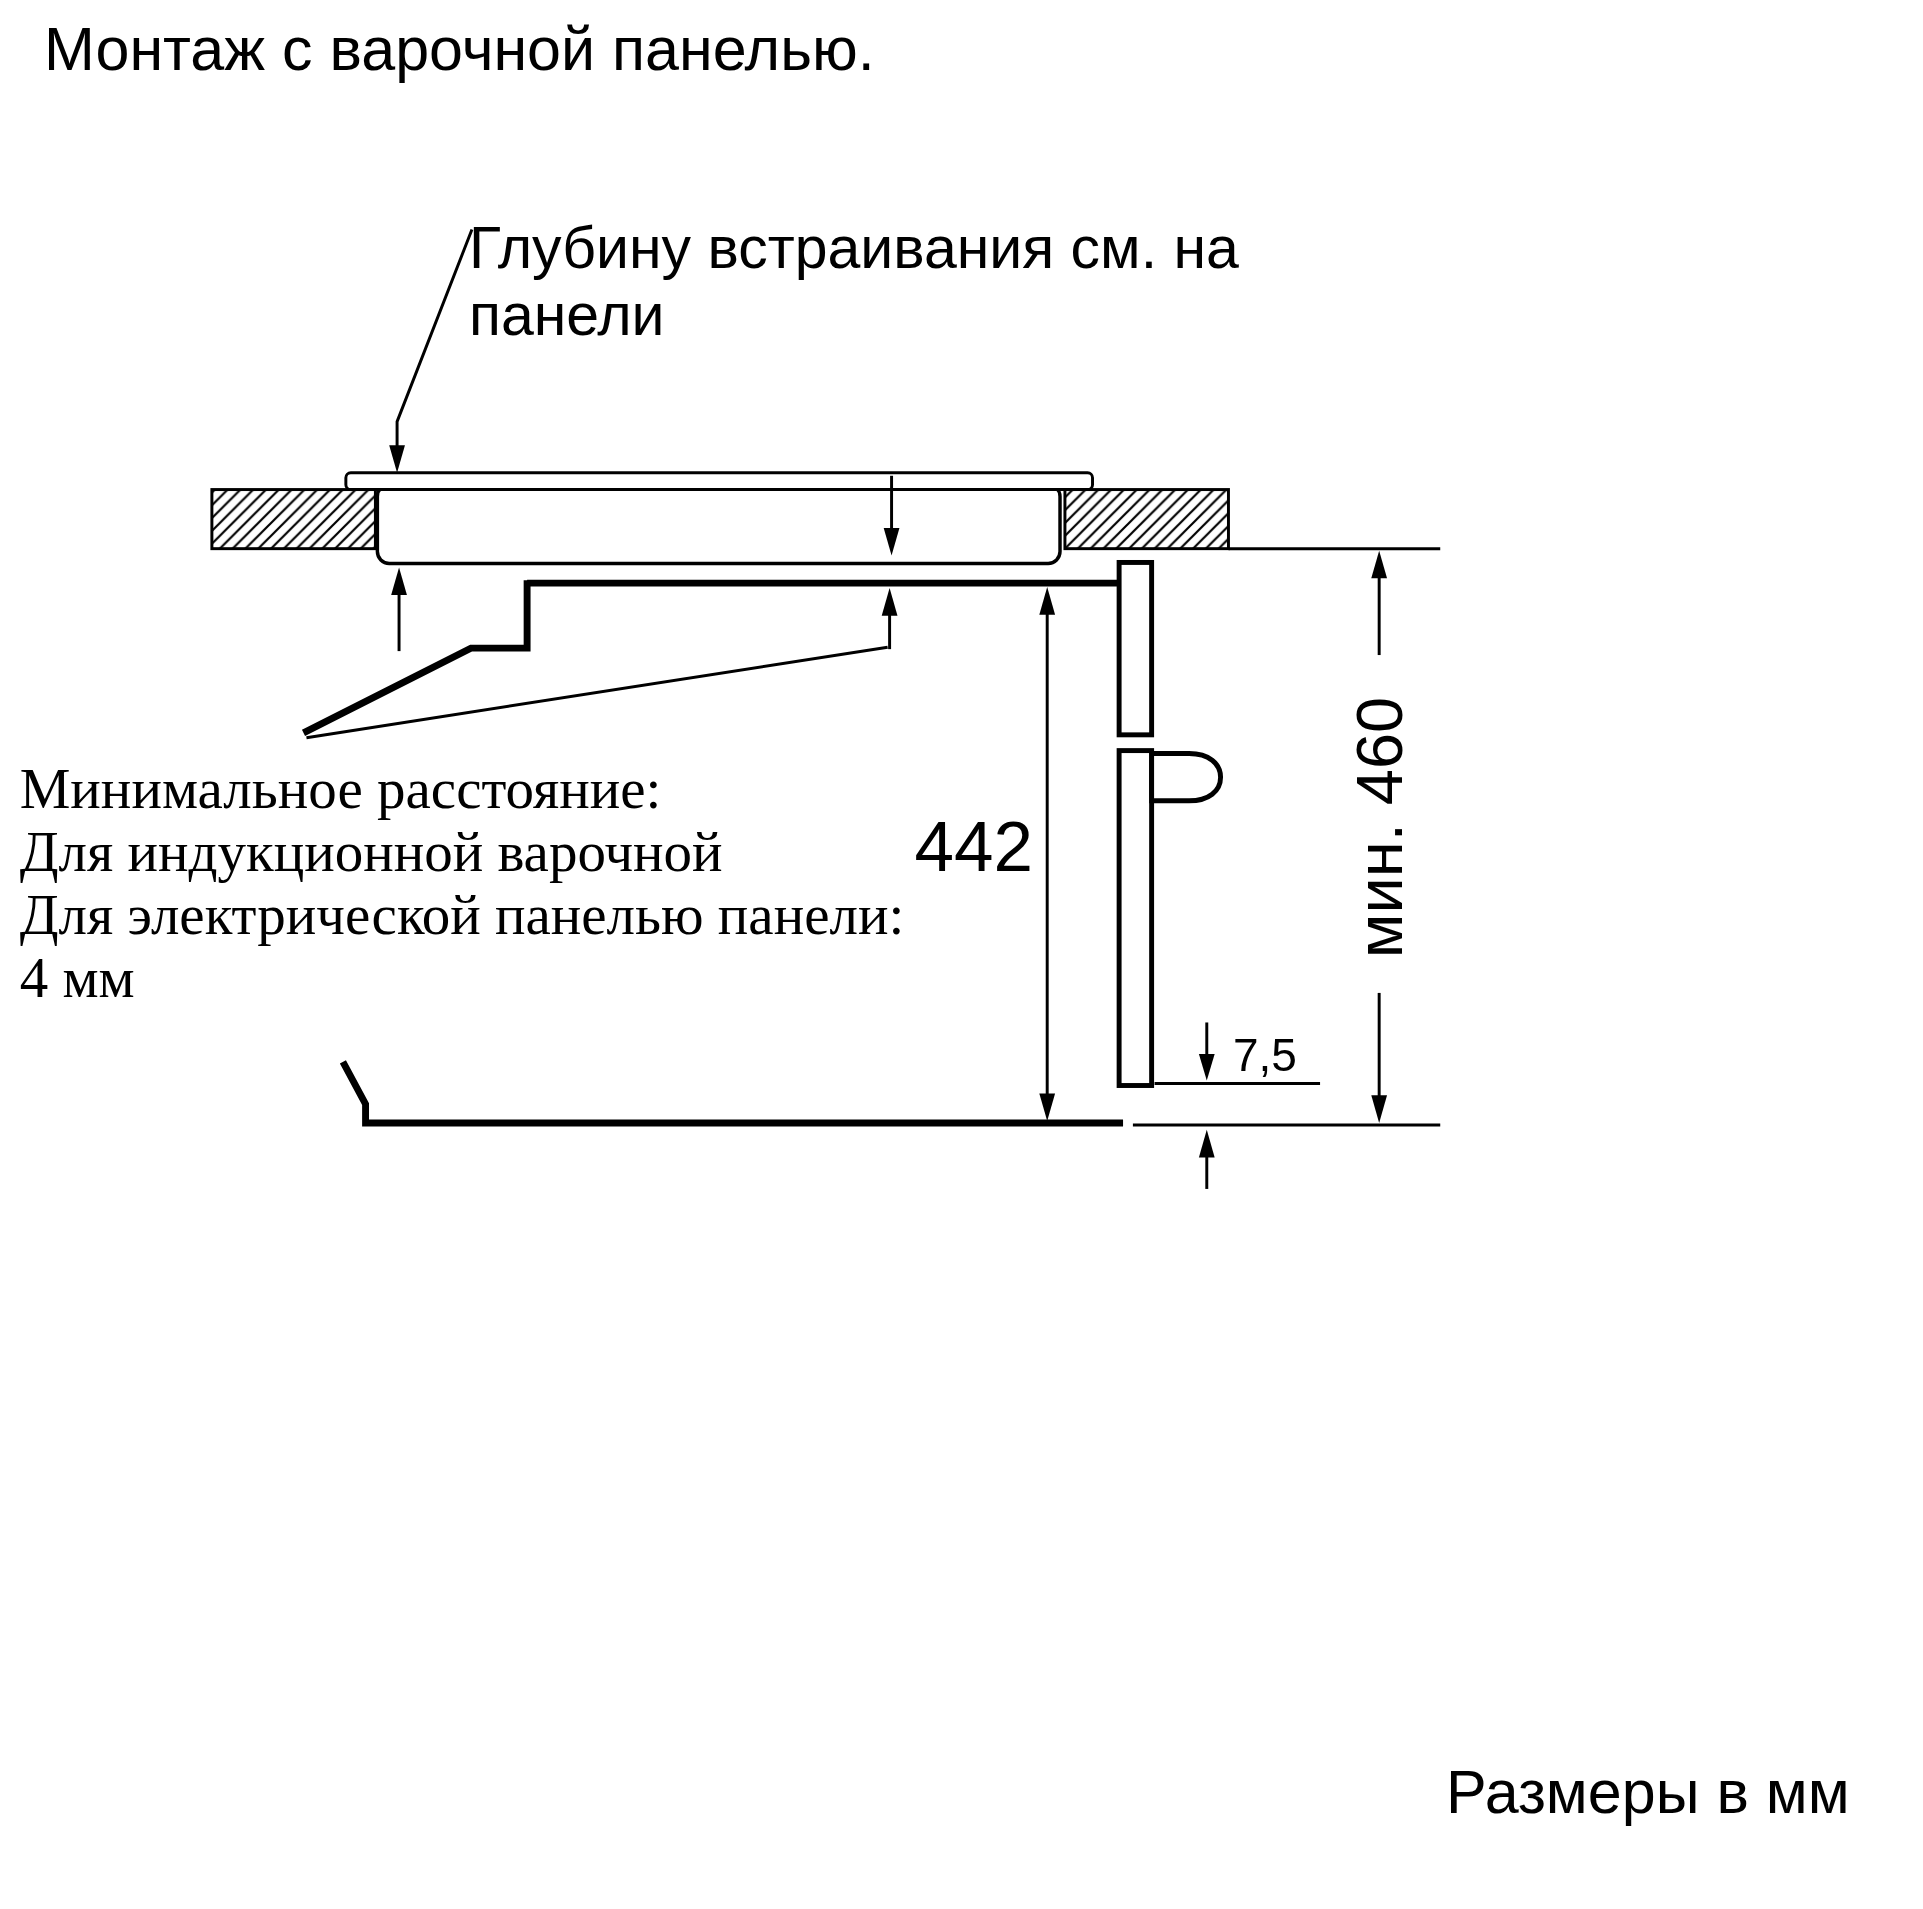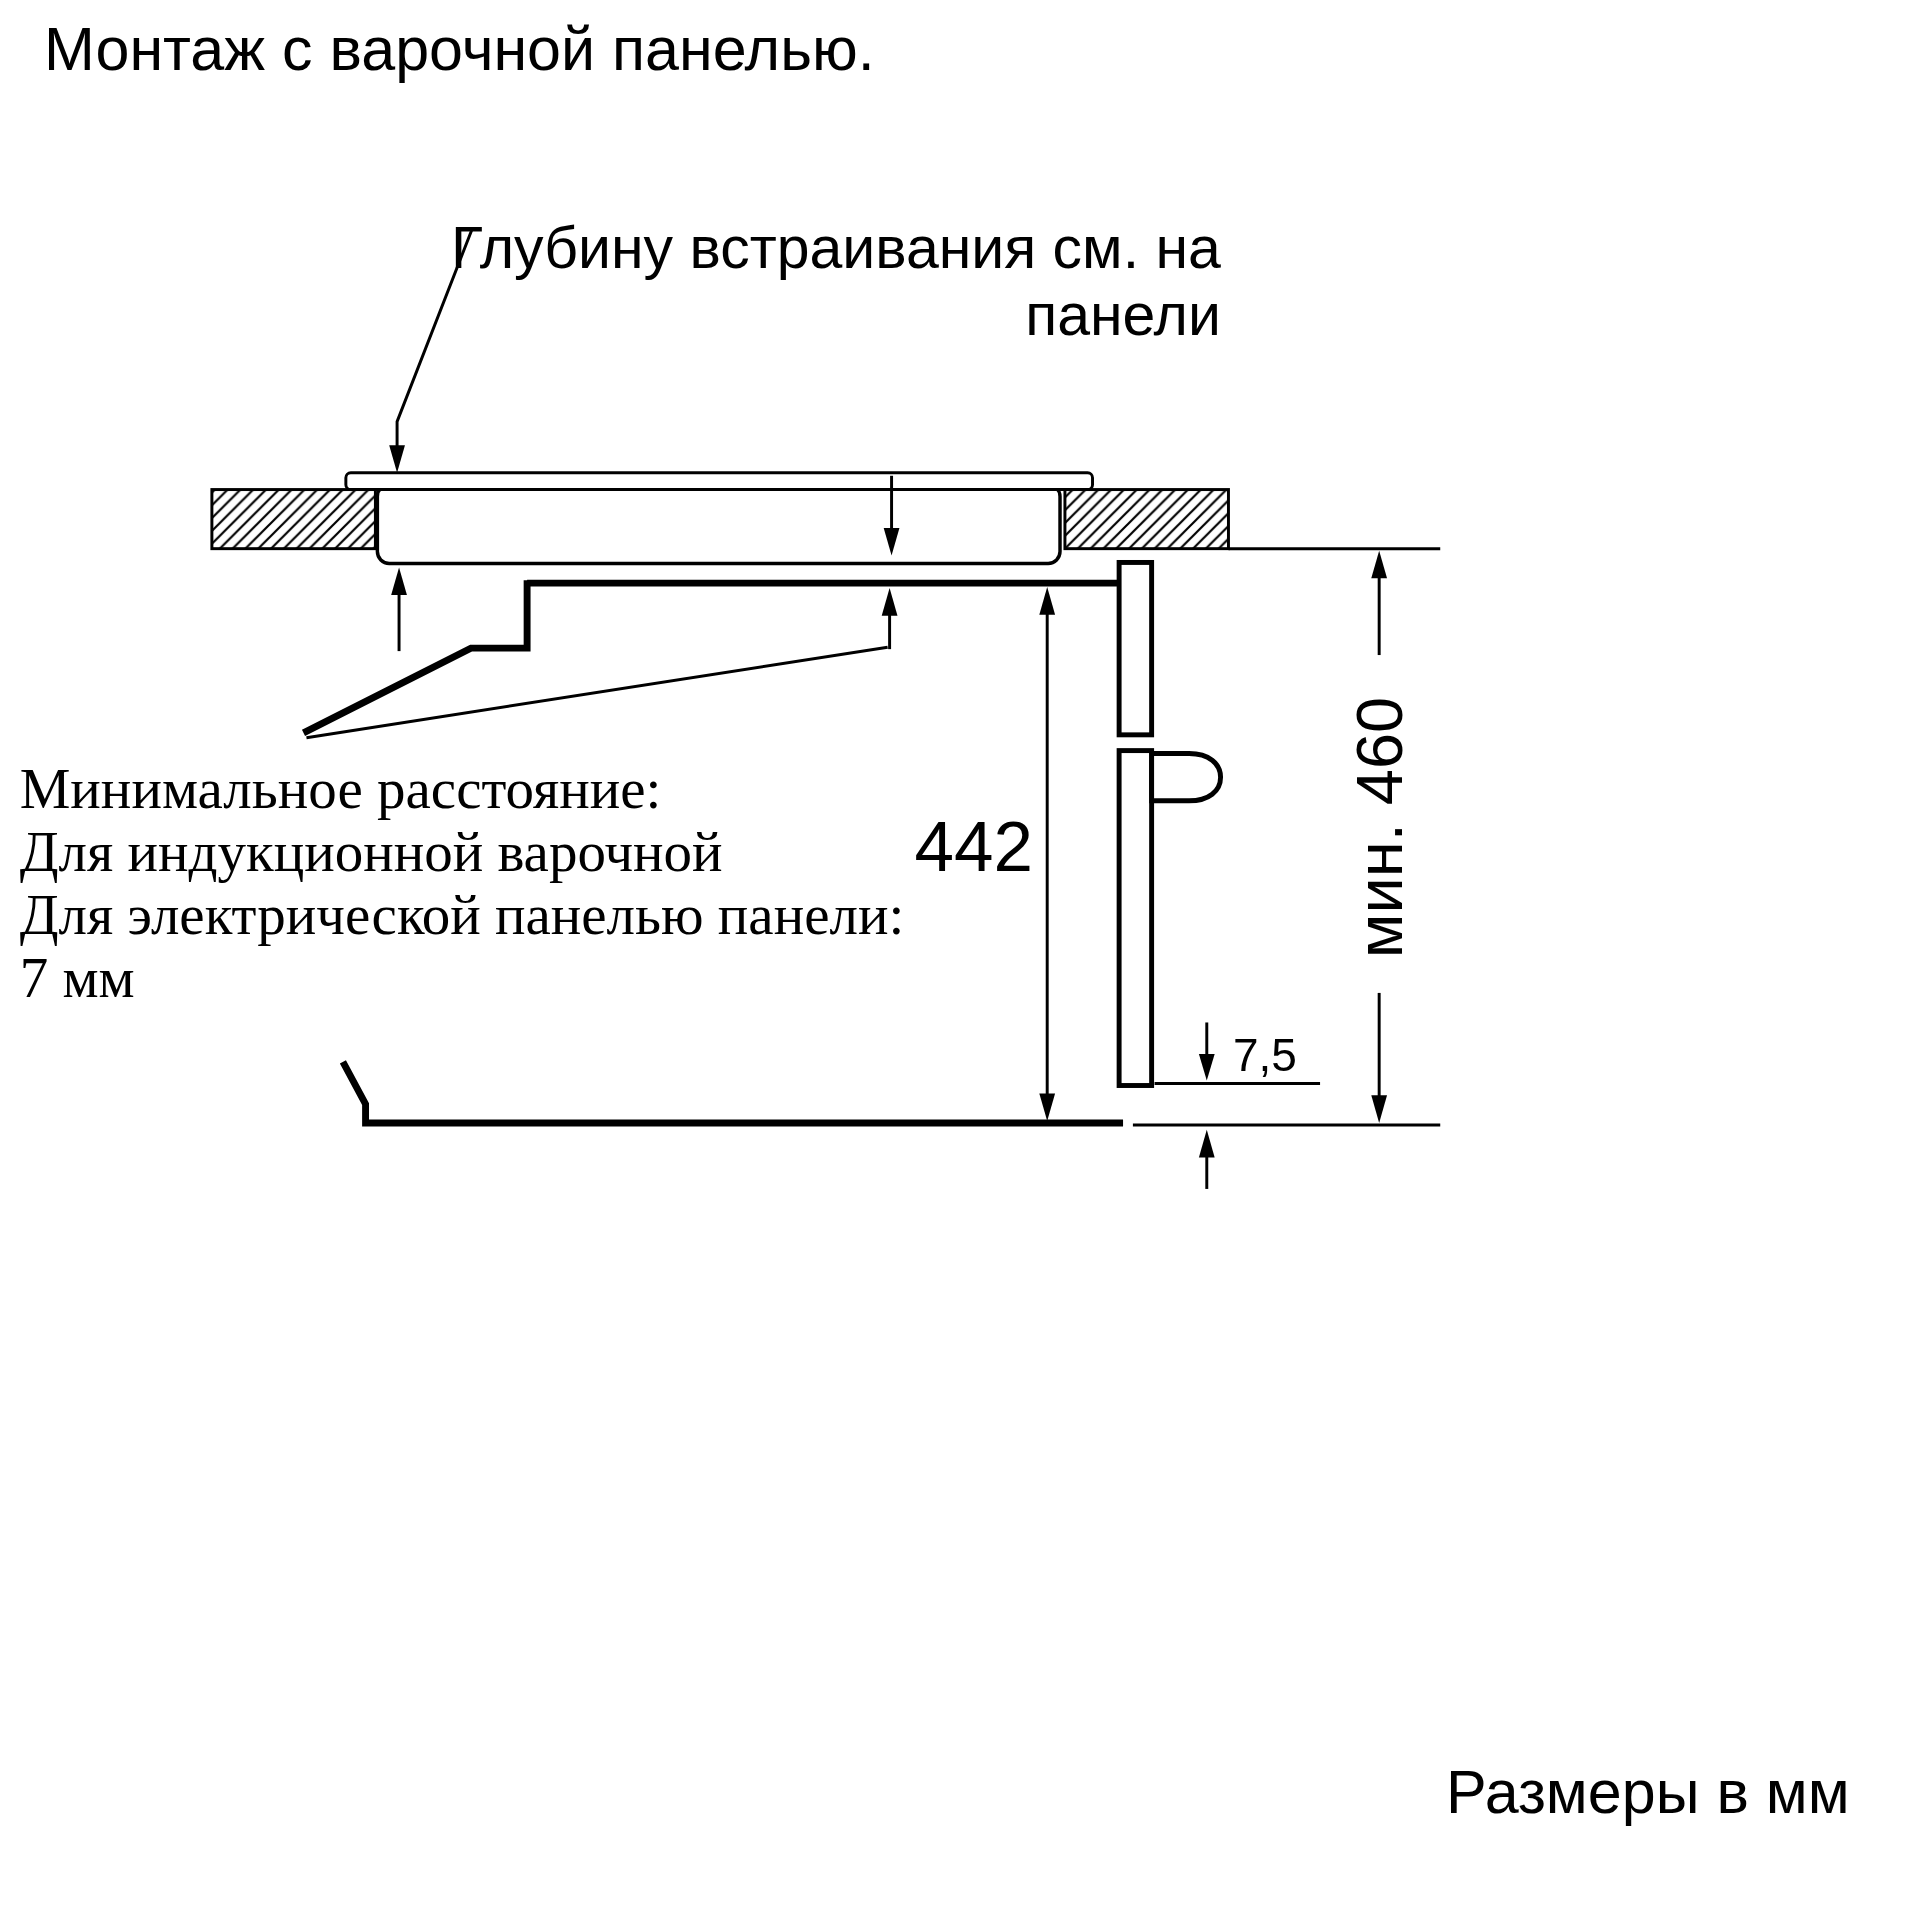--- a/index.html
+++ b/index.html
@@ -97,30 +97,30 @@
     <g>
       <line x1="1225" y1="1038" x2="1225" y2="1072" stroke="#000" stroke-width="3"></line>
       <polygon points="1225,1097 1217,1070 1233,1070" fill="#000"></polygon>
       <line x1="1225" y1="1207" x2="1225" y2="1174" stroke="#000" stroke-width="3"></line>
       <polygon points="1225,1147 1217,1175 1233,1175" fill="#000"></polygon>
     </g>
   </svg>
 
   <div class="t title" style="left:44px; top:13.8px;">Монтаж с варочной панелью.</div>
 
-  <div class="t callout" style="left:451px; top:215px;text-align:right;">
+  <div class="t callout" style="left:469px; top:215px;">
     <div>Глубину встраивания см. на</div>
     <div>панели</div>
   </div>
 
   <div class="t note" style="left:19.7px; top:757px;font-family:Liberation Serif, serif;">
     <div>Минимальное расстояние:</div>
     <div>Для индукционной варочной</div>
     <div>Для электрической панелью панели:</div>
-    <div>7 мм</div>
+    <div>4 мм</div>
   </div>
 
   <div class="t dim-442" style="left:885px; top:806px;">442</div>
 
   <div class="t dim-460" style="left:1231px; top:788px;">мин. 460</div>
 
   <div class="t dim-75" style="left:1233px; top:1028px;">7,5</div>
 
   <div class="t footer" style="left:1446px; top:1757px;">Размеры в мм</div>
 

